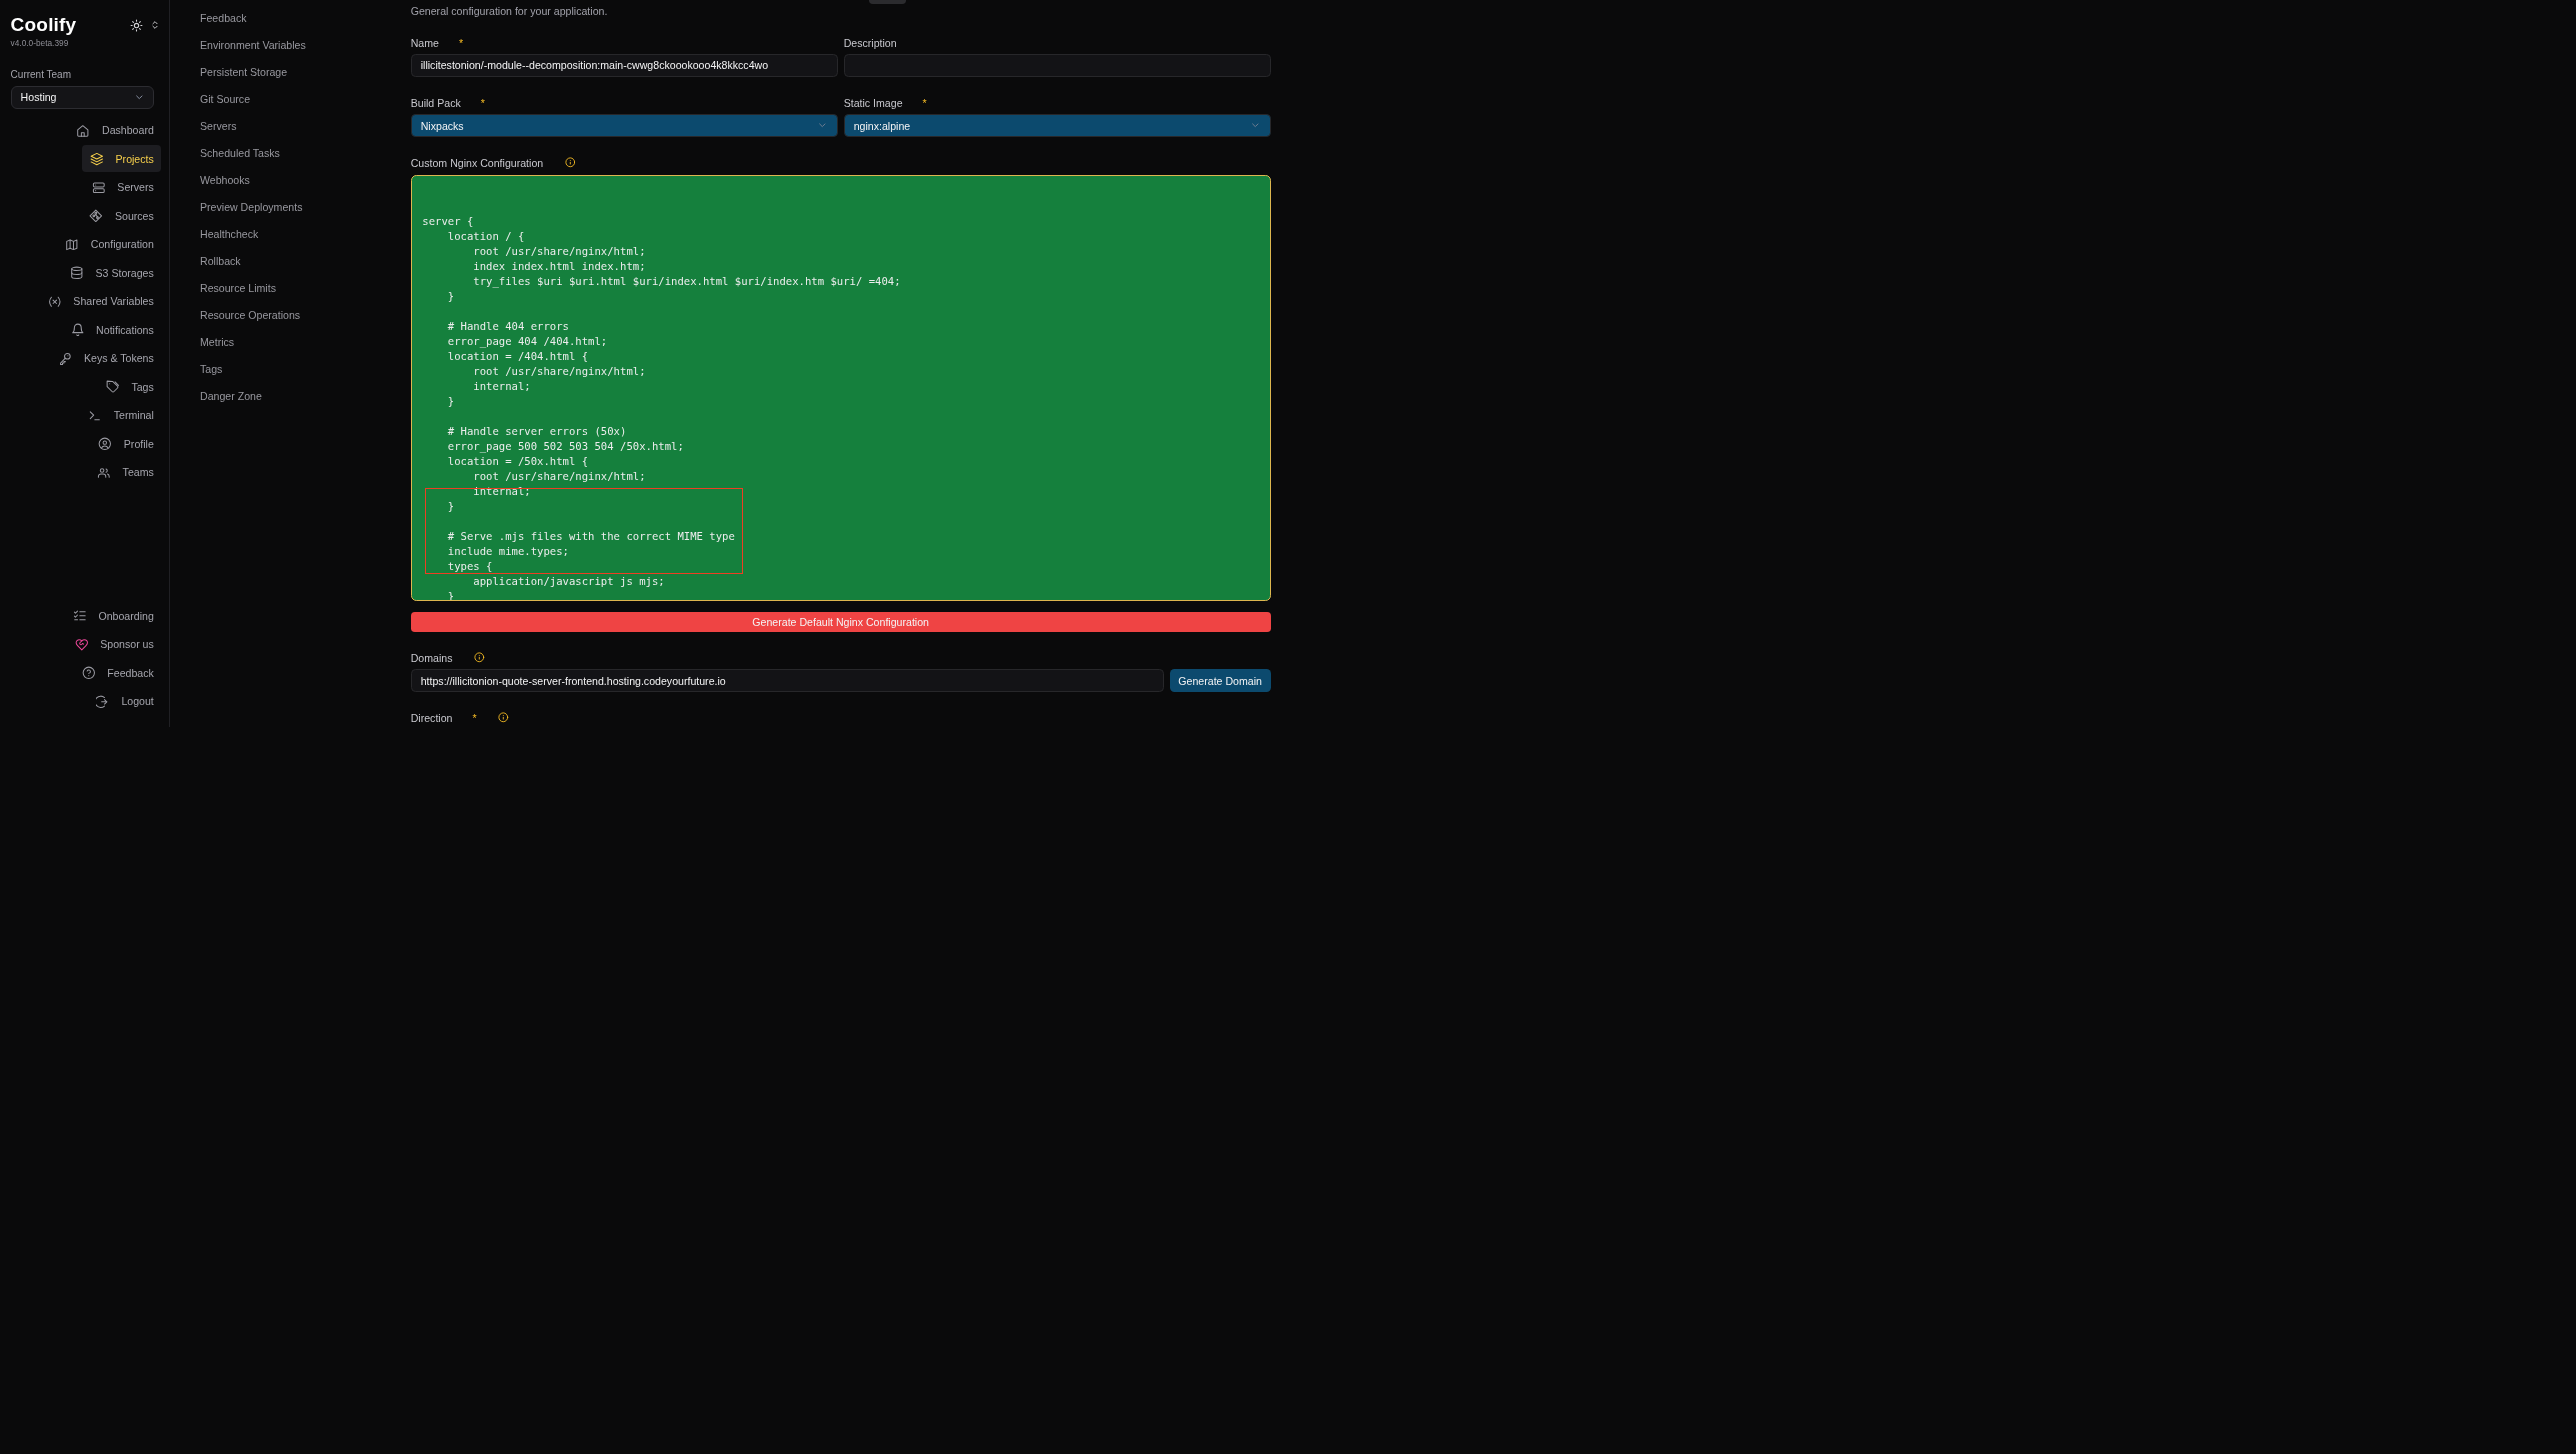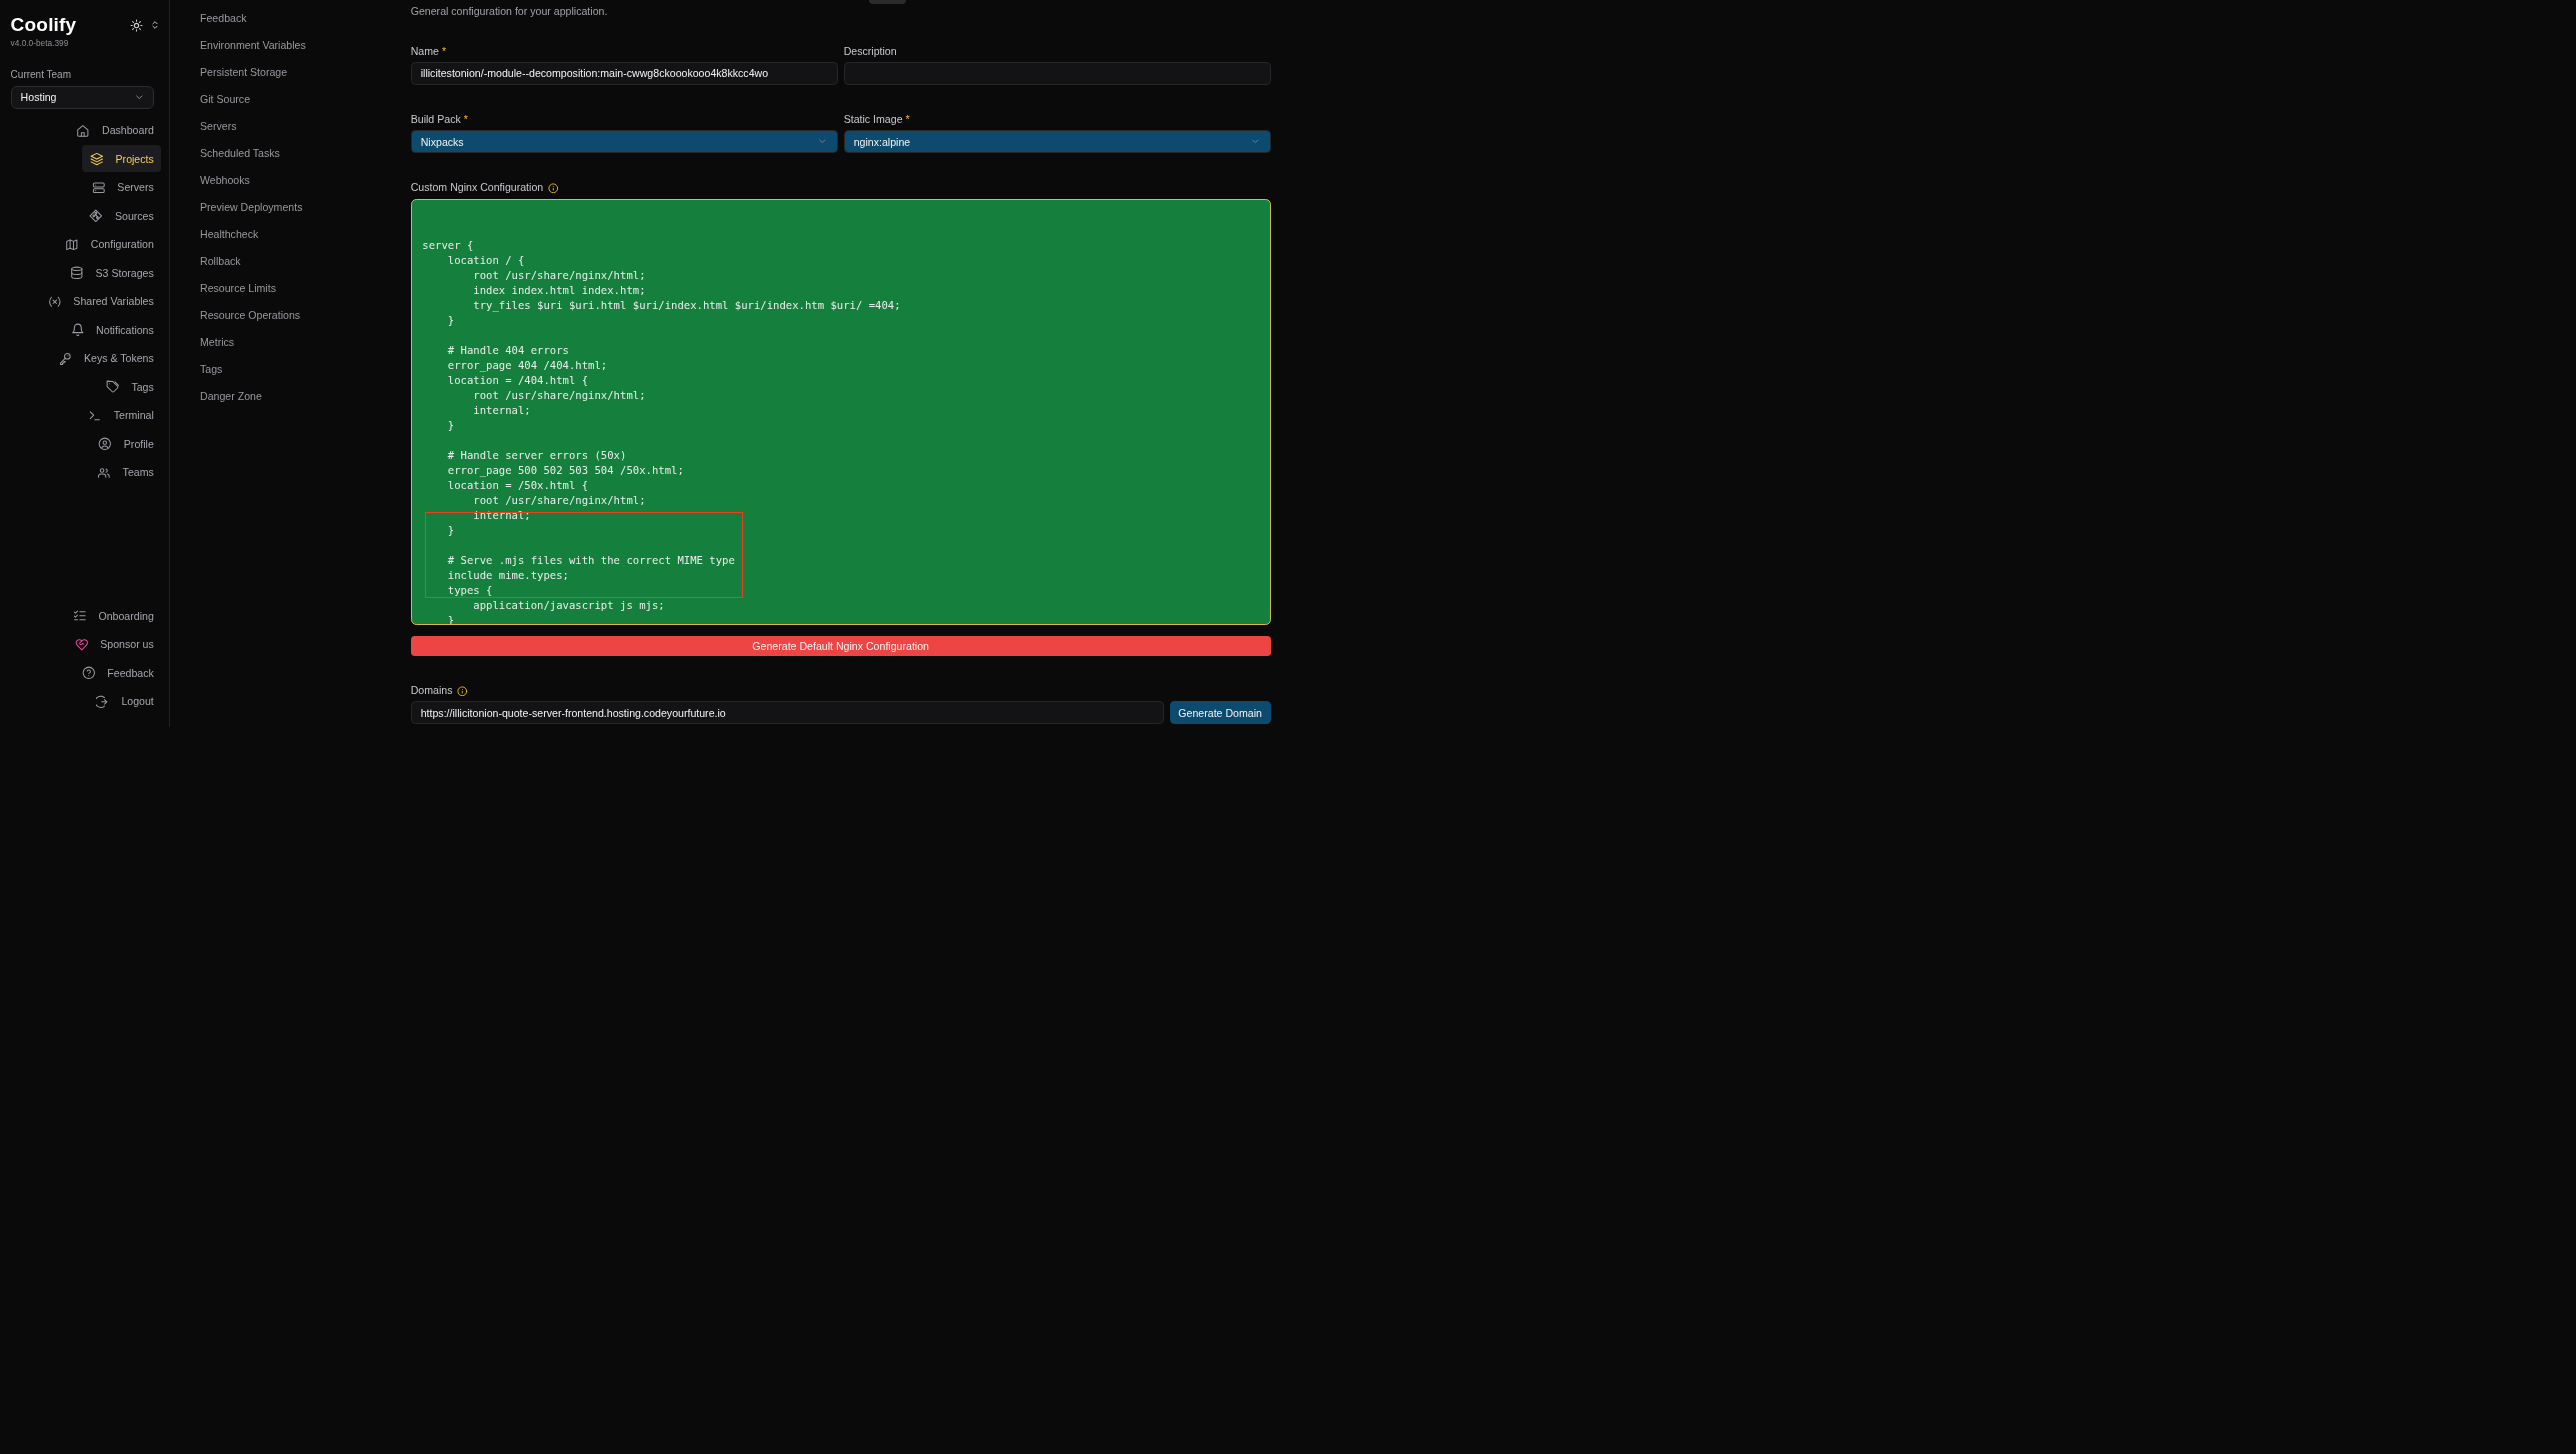--- a/index.html
+++ b/index.html
@@ -50,21 +50,21 @@
   }
   .set-item {
     height:27px; display:flex; align-items:center;
     font-size:10.6px; color:#98989f; cursor:pointer; border-radius:3.8px;
   }
 
   
   .main { flex:1 1 auto; padding:4.5px 17.4px 0 16.7px; position:relative; }
   .subtitle { font-size:10.6px; color:#a1a1aa; }
   .grid2 { display:grid; grid-template-columns:1fr 1fr; column-gap:6px; }
-  .field-label { font-size:10.6px; color:#c9c9cf; margin-top:28px; margin-bottom:5.3px; display:flex; align-items:flex-end; gap:3px; }
+  .field-label { font-size:10.6px; color:#c9c9cf; margin-top:20px; margin-bottom:5.3px; display:flex; align-items:flex-start; gap:20px; }
   .req { color:#fbbf24; }
   .info-ic { color:#fbbf24; margin-left:1.5px; }
   .tinput {
     width:100%; height:23px; background:#131316; border:0.8px solid #27272a;
     border-radius:4.5px; color:#f4f4f5; font-size:10.6px; padding:0 9px;
     font-family:"Liberation Sans", sans-serif; outline:none;
   }
   .select {
     width:100%; height:23px; background:#0c4a6e; border:0.8px solid #27272a;
     border-radius:4.5px; color:#f4f4f5; font-size:10.6px; padding:0 9px;

